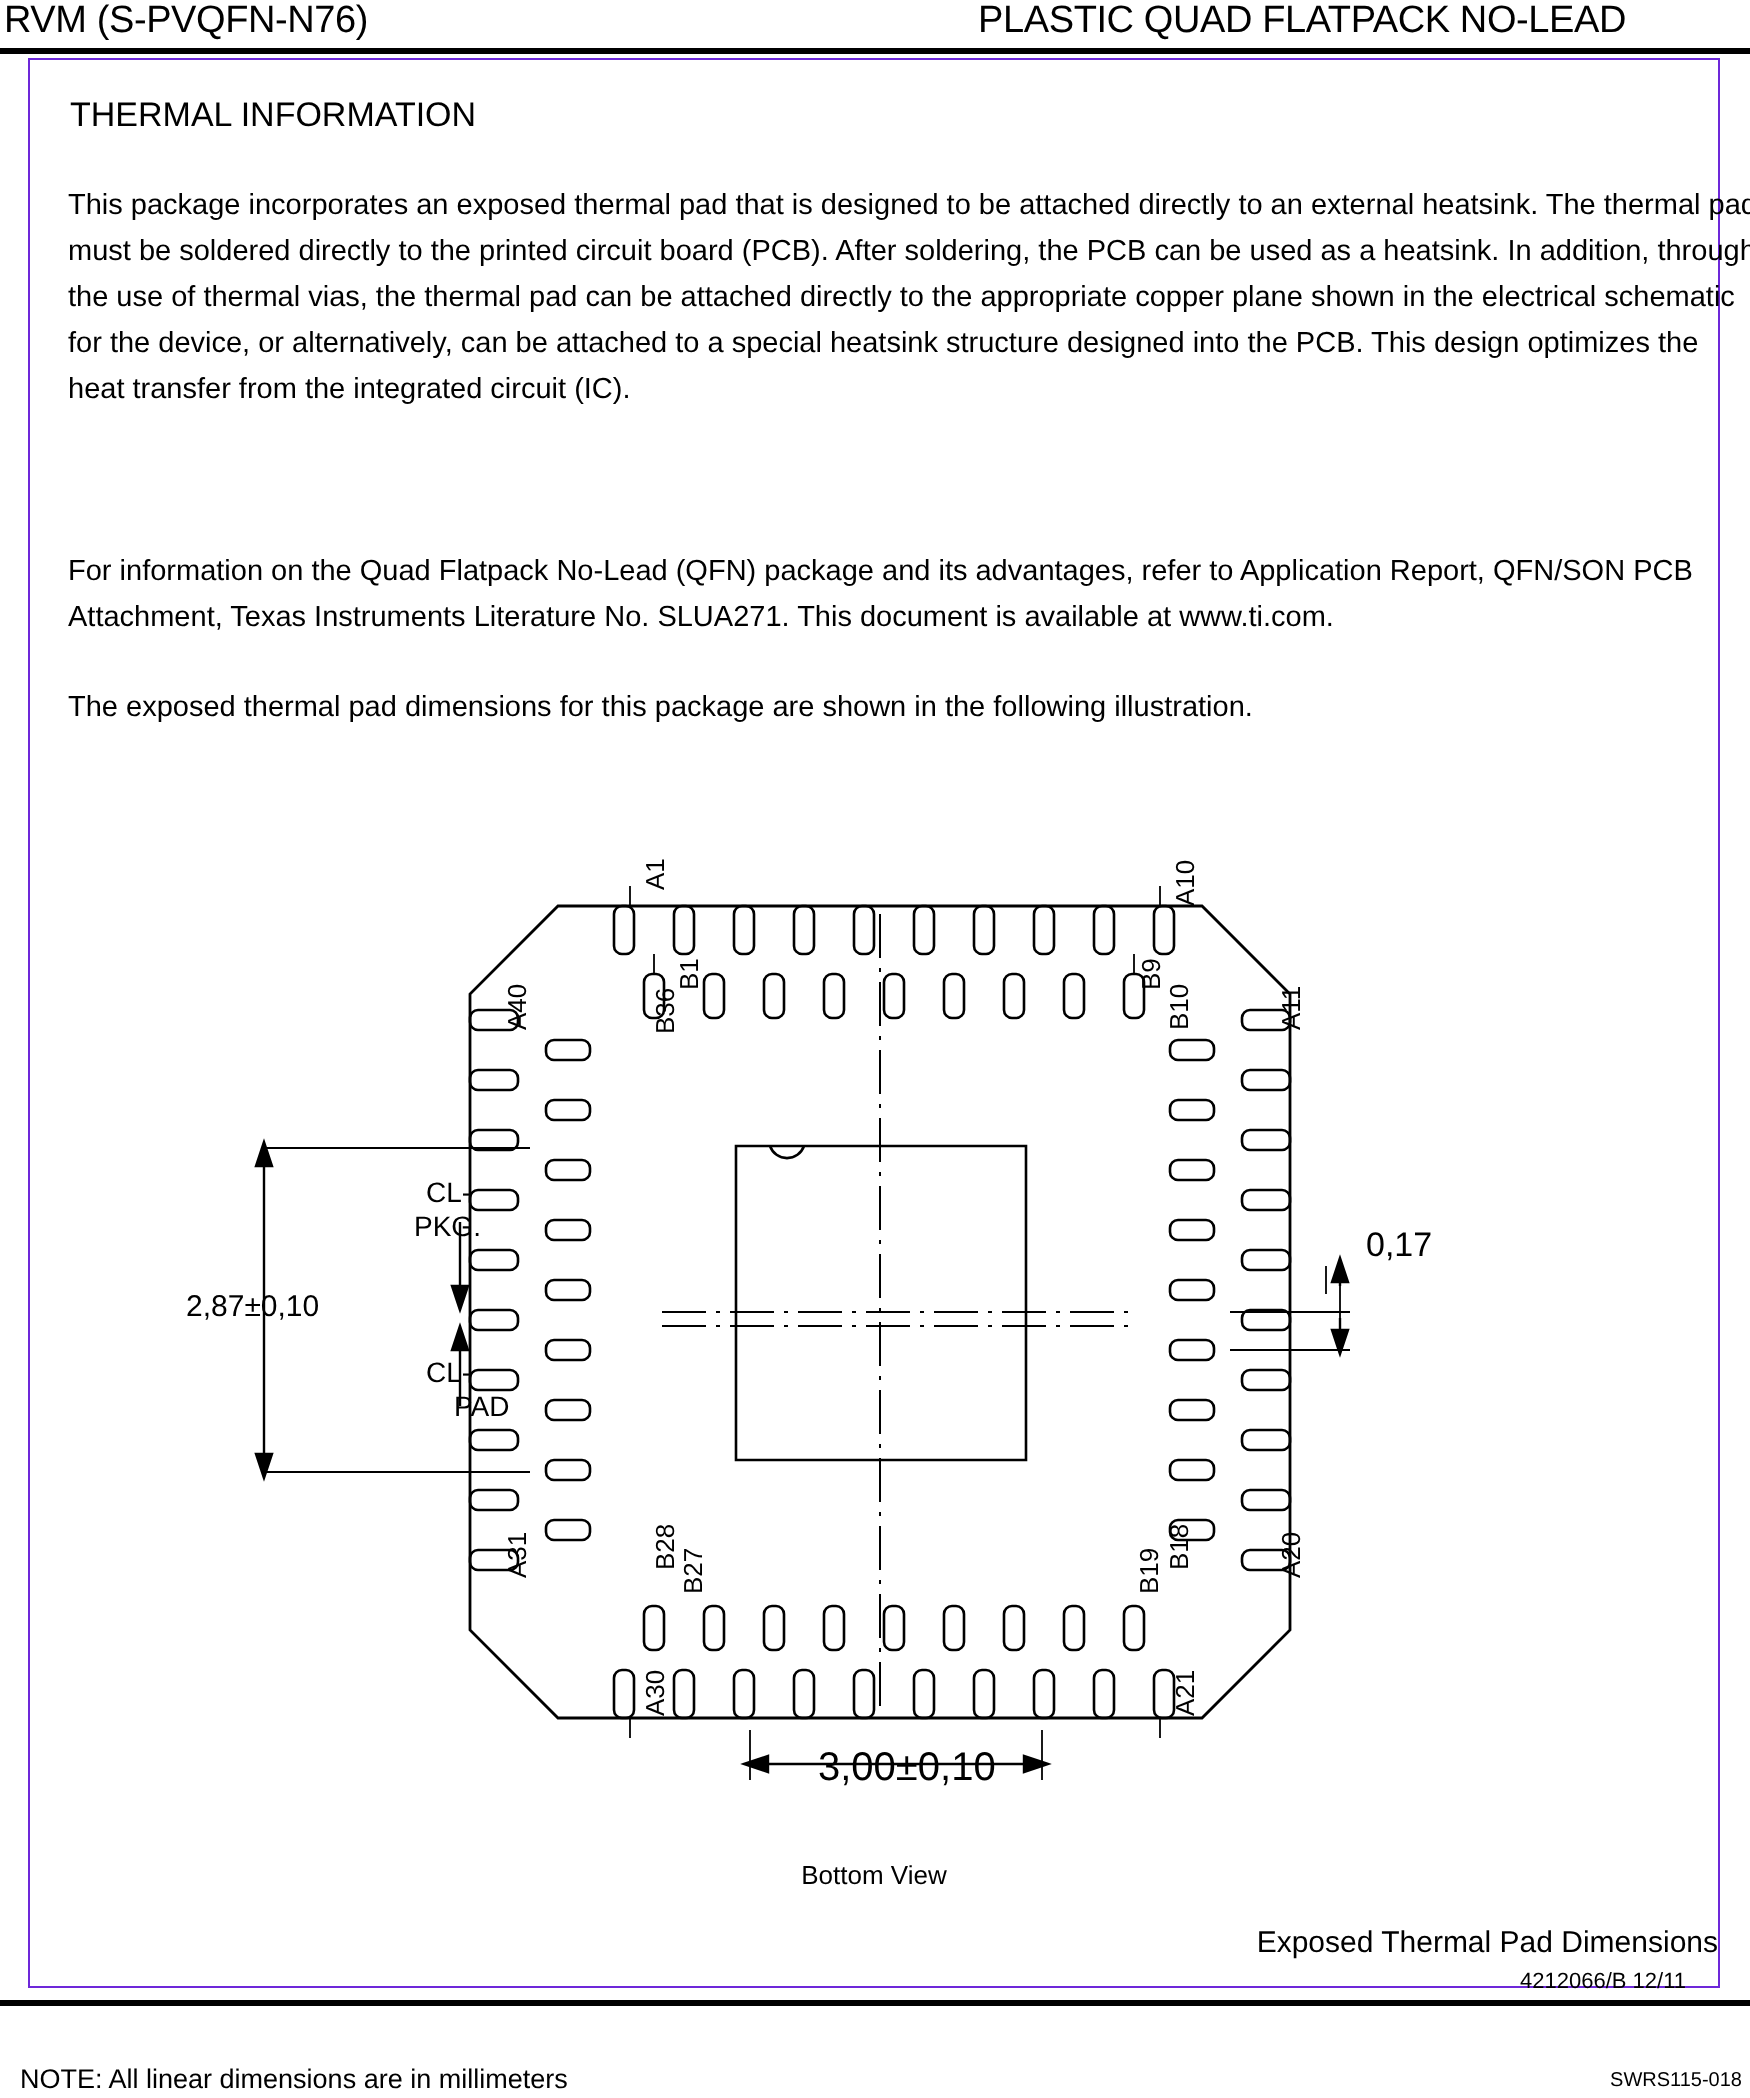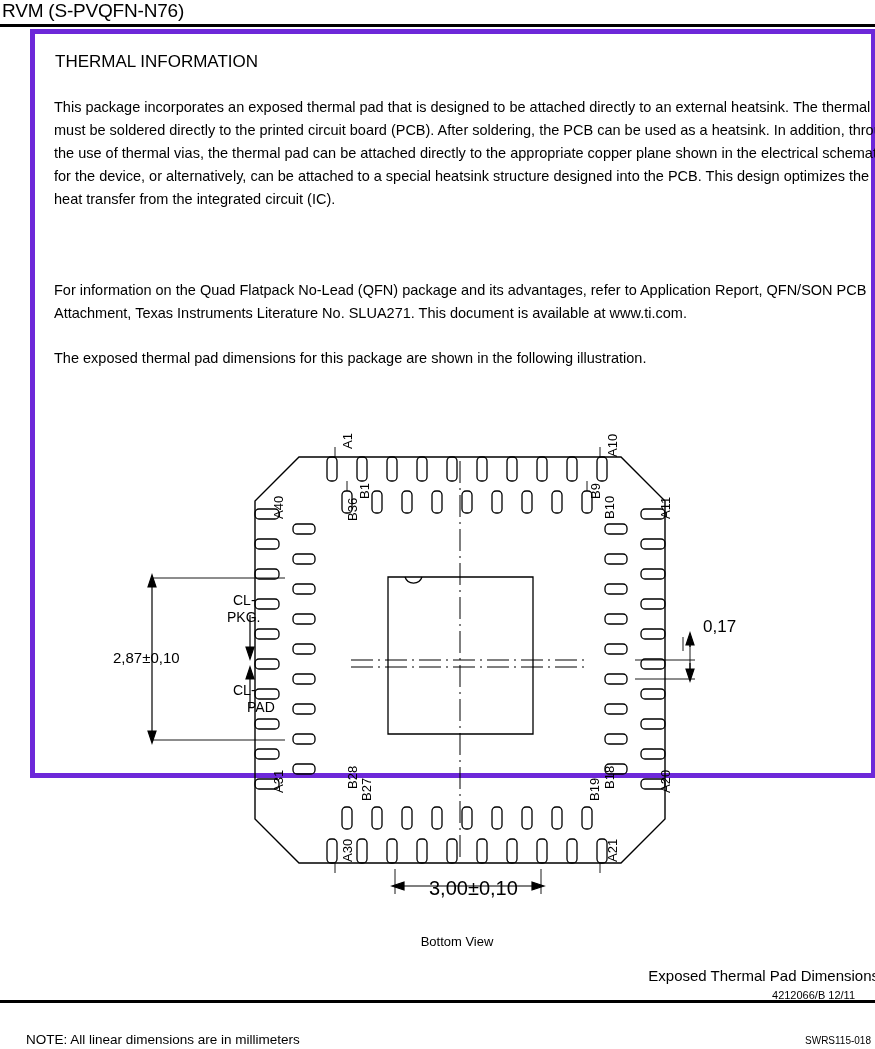--- a/index.html
+++ b/index.html
@@ -49,25 +49,25 @@
     position: absolute;
     left: 0px;
     top: 24px;
     width: 875px;
     height: 3px;
     background: #000000;
   }
   
   .mainbox {
     position: absolute;
-    left: 30px;
+    left: 14px;
     top: 29px;
     width: 846px;
-    height: 749px;
-    border: 5px solid #6d28d9;
+    height: 965px;
+    border: 1px solid #6d28d9;
     box-sizing: border-box;
   }
   .section-title {
     position: absolute;
     left: 20px;
     top: 18px;
     font-size: 17px;
   }
   .para {
     position: absolute;
@@ -126,21 +126,21 @@
   .footer-rule {
     position: absolute;
     left: 0px;
     top: 1000px;
     width: 875px;
     height: 3px;
     background: #000000;
   }
   .note {
     position: absolute;
-    left: 26px;
+    left: 10px;
     top: 1032px;
     font-size: 13.5px;
     white-space: nowrap;
   }
   .swrs {
     position: absolute;
     right: 4px;
     top: 1035px;
     font-size: 10px;
     font-weight: normal;
@@ -148,20 +148,21 @@
   }
   svg { display: block; }
 </style>
 </head>
 <body>
 
 <div class="page">
 
   <div class="header">
     <div class="header-left">RVM (S-PVQFN-N76)</div>
+    <div class="header-right">PLASTIC QUAD FLATPACK NO-LEAD</div>
     <div class="header-rule"></div>
   </div>
 
   <div class="mainbox">
 
     <div class="section-title">THERMAL INFORMATION</div>
 
     <div class="para p1">This package incorporates an exposed thermal pad that is designed to be attached directly to an external heatsink. The thermal pad must be soldered directly to the printed circuit board (PCB). After soldering, the PCB can be used as a heatsink. In addition, through the use of thermal vias, the thermal pad can be attached directly to the appropriate copper plane shown in the electrical schematic for the device, or alternatively, can be attached to a special heatsink structure designed into the PCB. This design optimizes the heat transfer from the integrated circuit (IC).</div>
     <div class="para p2">For information on the Quad Flatpack No-Lead (QFN) package and its advantages, refer to Application Report, QFN/SON PCB Attachment, Texas Instruments Literature No. SLUA271. This document is available at www.ti.com.</div>
     <div class="para p3">The exposed thermal pad dimensions for this package are shown in the following illustration.</div>

